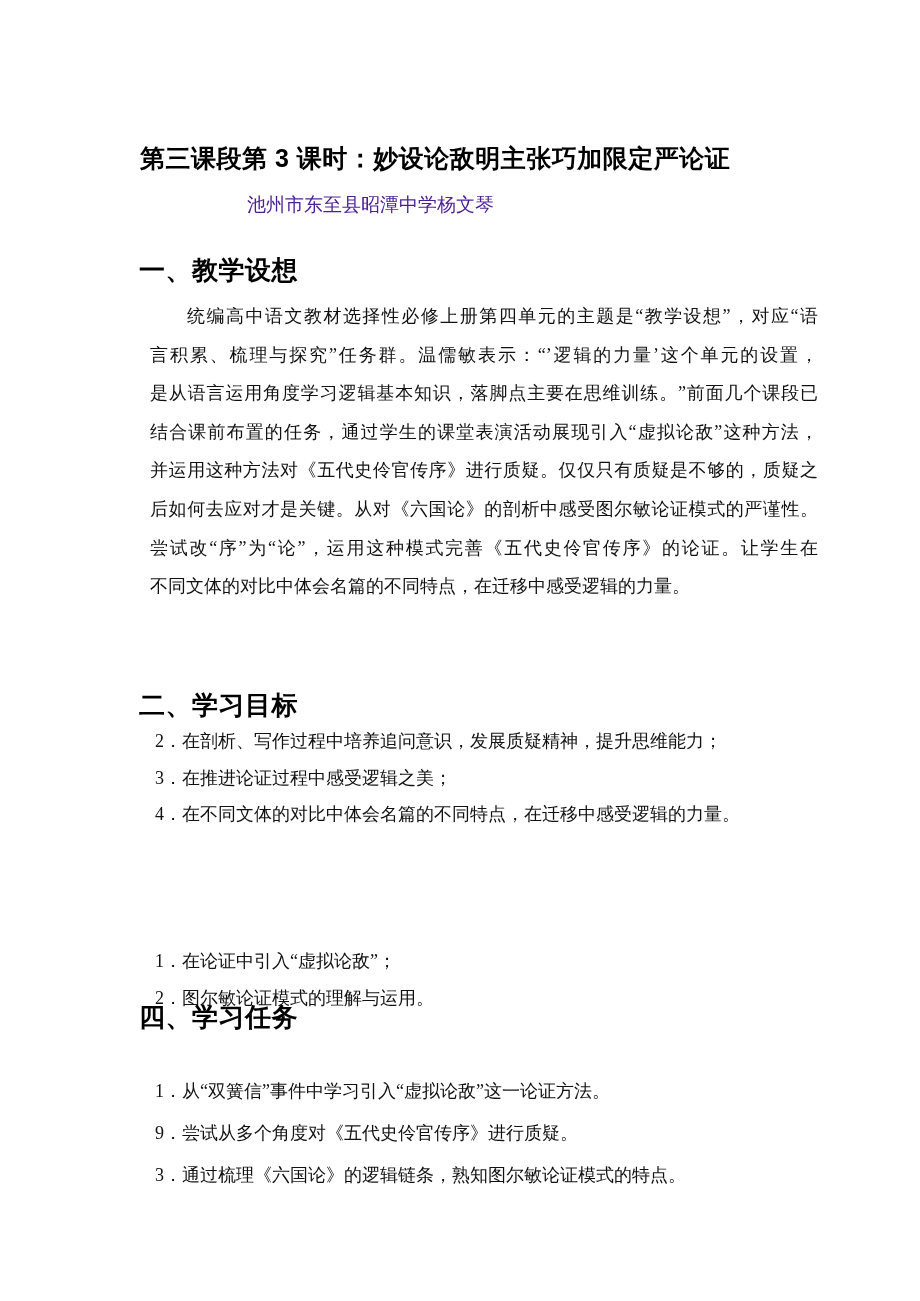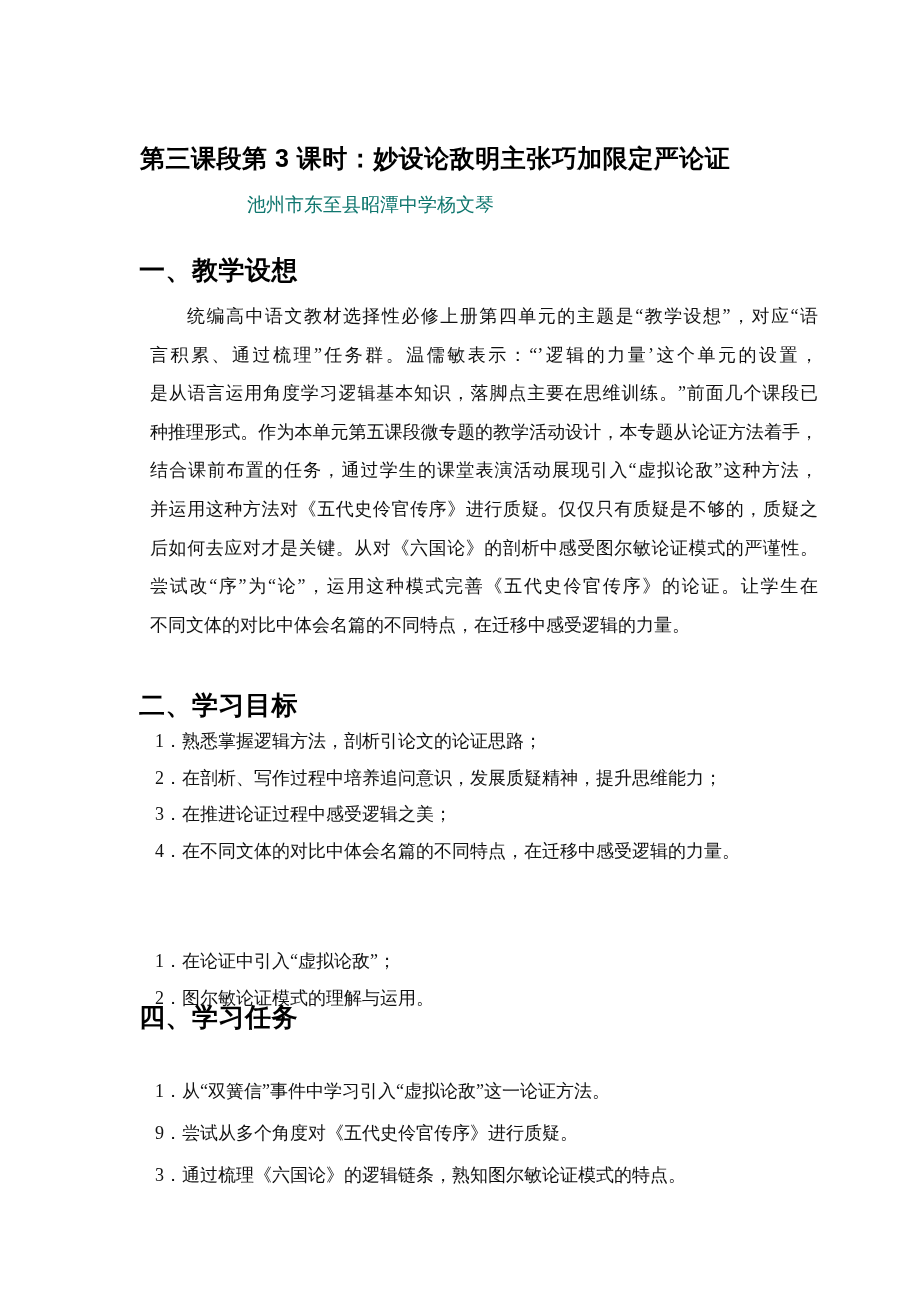--- a/index.html
+++ b/index.html
@@ -11,21 +11,21 @@
     font-family:"Liberation Serif","DejaVu Serif",serif;
   }
   .doc-title{
     position:absolute;left:132px;top:134px;margin:8px;
     font-family:"Liberation Sans","DejaVu Sans",sans-serif;
     font-weight:700;font-size:25px;line-height:1.3;
     letter-spacing:0.5px;white-space:nowrap;color:#000;
   }
   .author{
     position:absolute;left:0;top:193px;width:741px;
-    text-align:center;font-size:19px;line-height:1.3;color:#0f766e;
+    text-align:center;font-size:19px;line-height:1.3;color:#4c1d95;
   }
   .sec-h{
     position:absolute;left:127px;margin:12px;
     font-family:"Liberation Sans","DejaVu Sans",sans-serif;
     font-weight:700;font-size:26px;line-height:1.2;
     letter-spacing:0.5px;white-space:nowrap;color:#000;
   }
   .para{
     position:absolute;left:150px;top:297px;width:668px;
     font-size:18px;line-height:38.6px;color:#111;
@@ -46,34 +46,32 @@
 <div class="page">
 
   <h1 class="doc-title">第三课段第 3 课时：妙设论敌明主张巧加限定严论证</h1>
 
   <div class="author">池州市东至县昭潭中学杨文琴</div>
 
   <h2 class="sec-h" style="top:243px">一、教学设想</h2>
 
   <div class="para">
     <div class="pline first">统编高中语文教材选择性必修上册第四单元的主题是“教学设想”，对应“语</div>
-    <div class="pline">言积累、通过梳理”任务群。温儒敏表示：“’逻辑的力量’这个单元的设置，</div>
+    <div class="pline">言积累、梳理与探究”任务群。温儒敏表示：“’逻辑的力量’这个单元的设置，</div>
     <div class="pline">是从语言运用角度学习逻辑基本知识，落脚点主要在思维训练。”前面几个课段已</div>
-    <div class="pline">种推理形式。作为本单元第五课段微专题的教学活动设计，本专题从论证方法着手，</div>
     <div class="pline">结合课前布置的任务，通过学生的课堂表演活动展现引入“虚拟论敌”这种方法，</div>
     <div class="pline">并运用这种方法对《五代史伶官传序》进行质疑。仅仅只有质疑是不够的，质疑之</div>
     <div class="pline">后如何去应对才是关键。从对《六国论》的剖析中感受图尔敏论证模式的严谨性。</div>
     <div class="pline">尝试改“序”为“论”，运用这种模式完善《五代史伶官传序》的论证。让学生在</div>
     <div class="pline last">不同文体的对比中体会名篇的不同特点，在迁移中感受逻辑的力量。</div>
   </div>
 
   <h2 class="sec-h" style="top:678px">二、学习目标</h2>
 
   <div class="items" style="top:723px">
-    <div class="item">1．熟悉掌握逻辑方法，剖析引论文的论证思路；</div>
     <div class="item">2．在剖析、写作过程中培养追问意识，发展质疑精神，提升思维能力；</div>
     <div class="item">3．在推进论证过程中感受逻辑之美；</div>
     <div class="item">4．在不同文体的对比中体会名篇的不同特点，在迁移中感受逻辑的力量。</div>
   </div>
 
 
   <div class="items" style="top:943px">
     <div class="item">1．在论证中引入“虚拟论敌”；</div>
     <div class="item">2．图尔敏论证模式的理解与运用。</div>
   </div>

